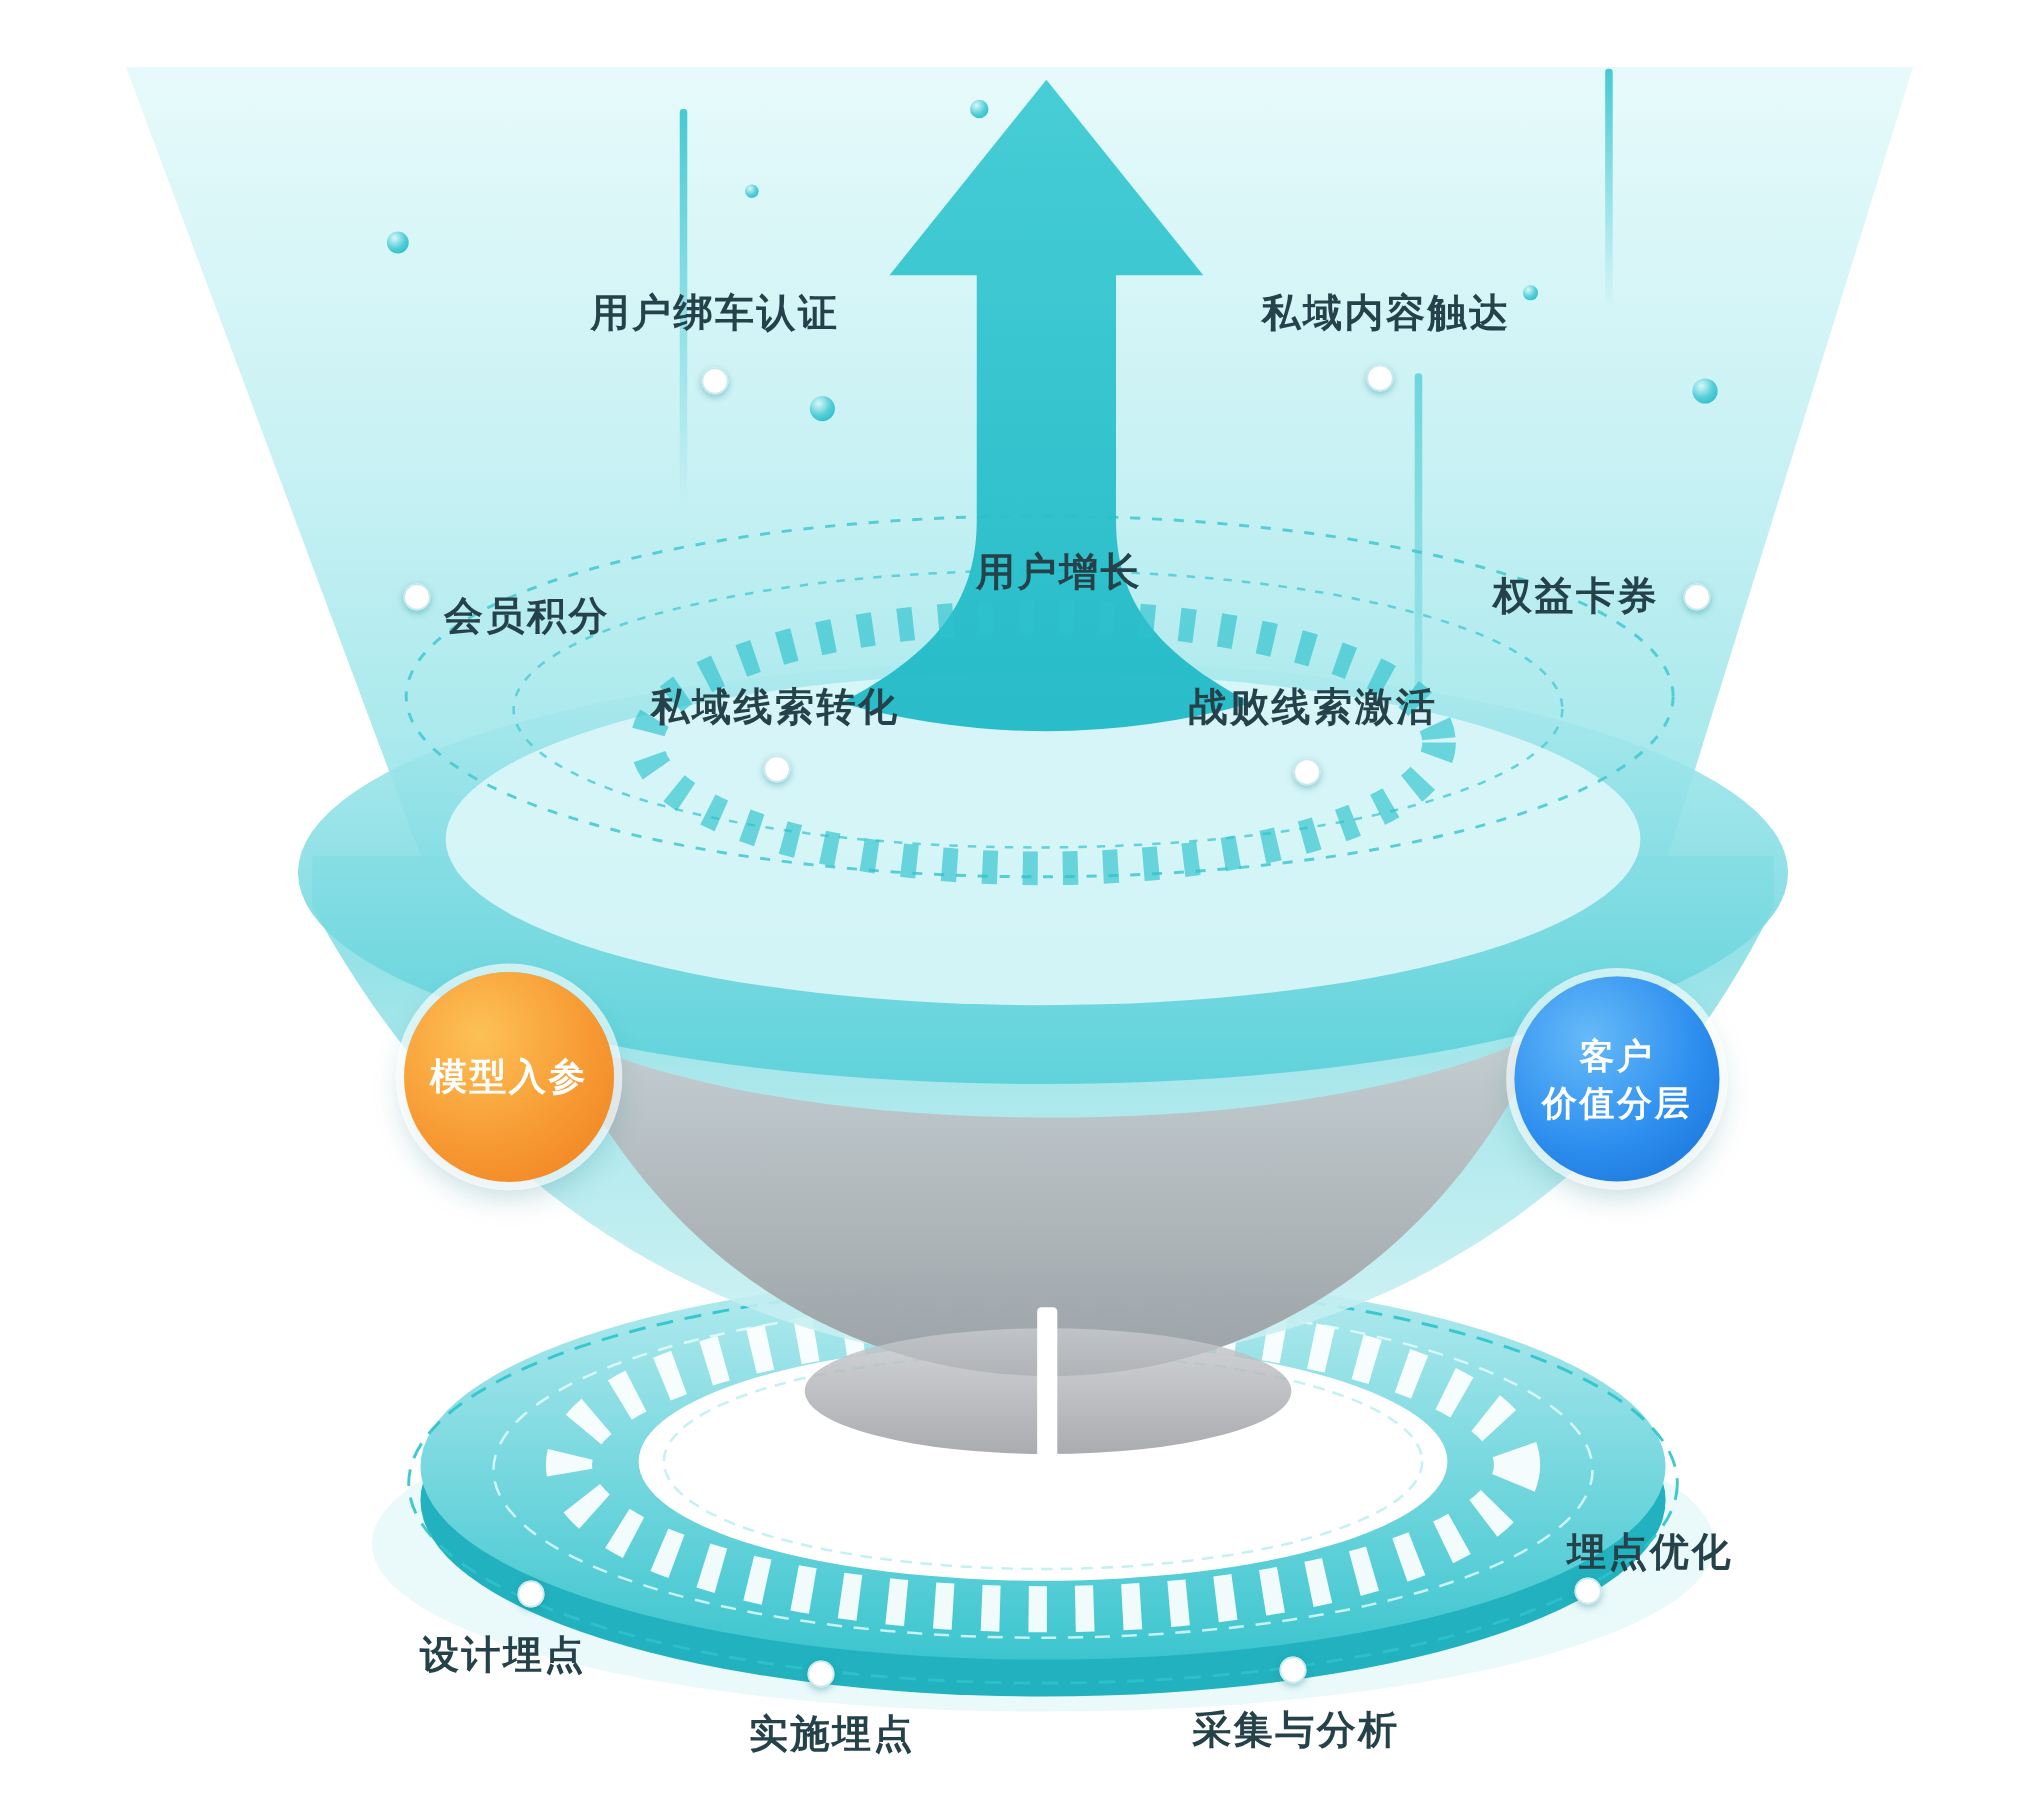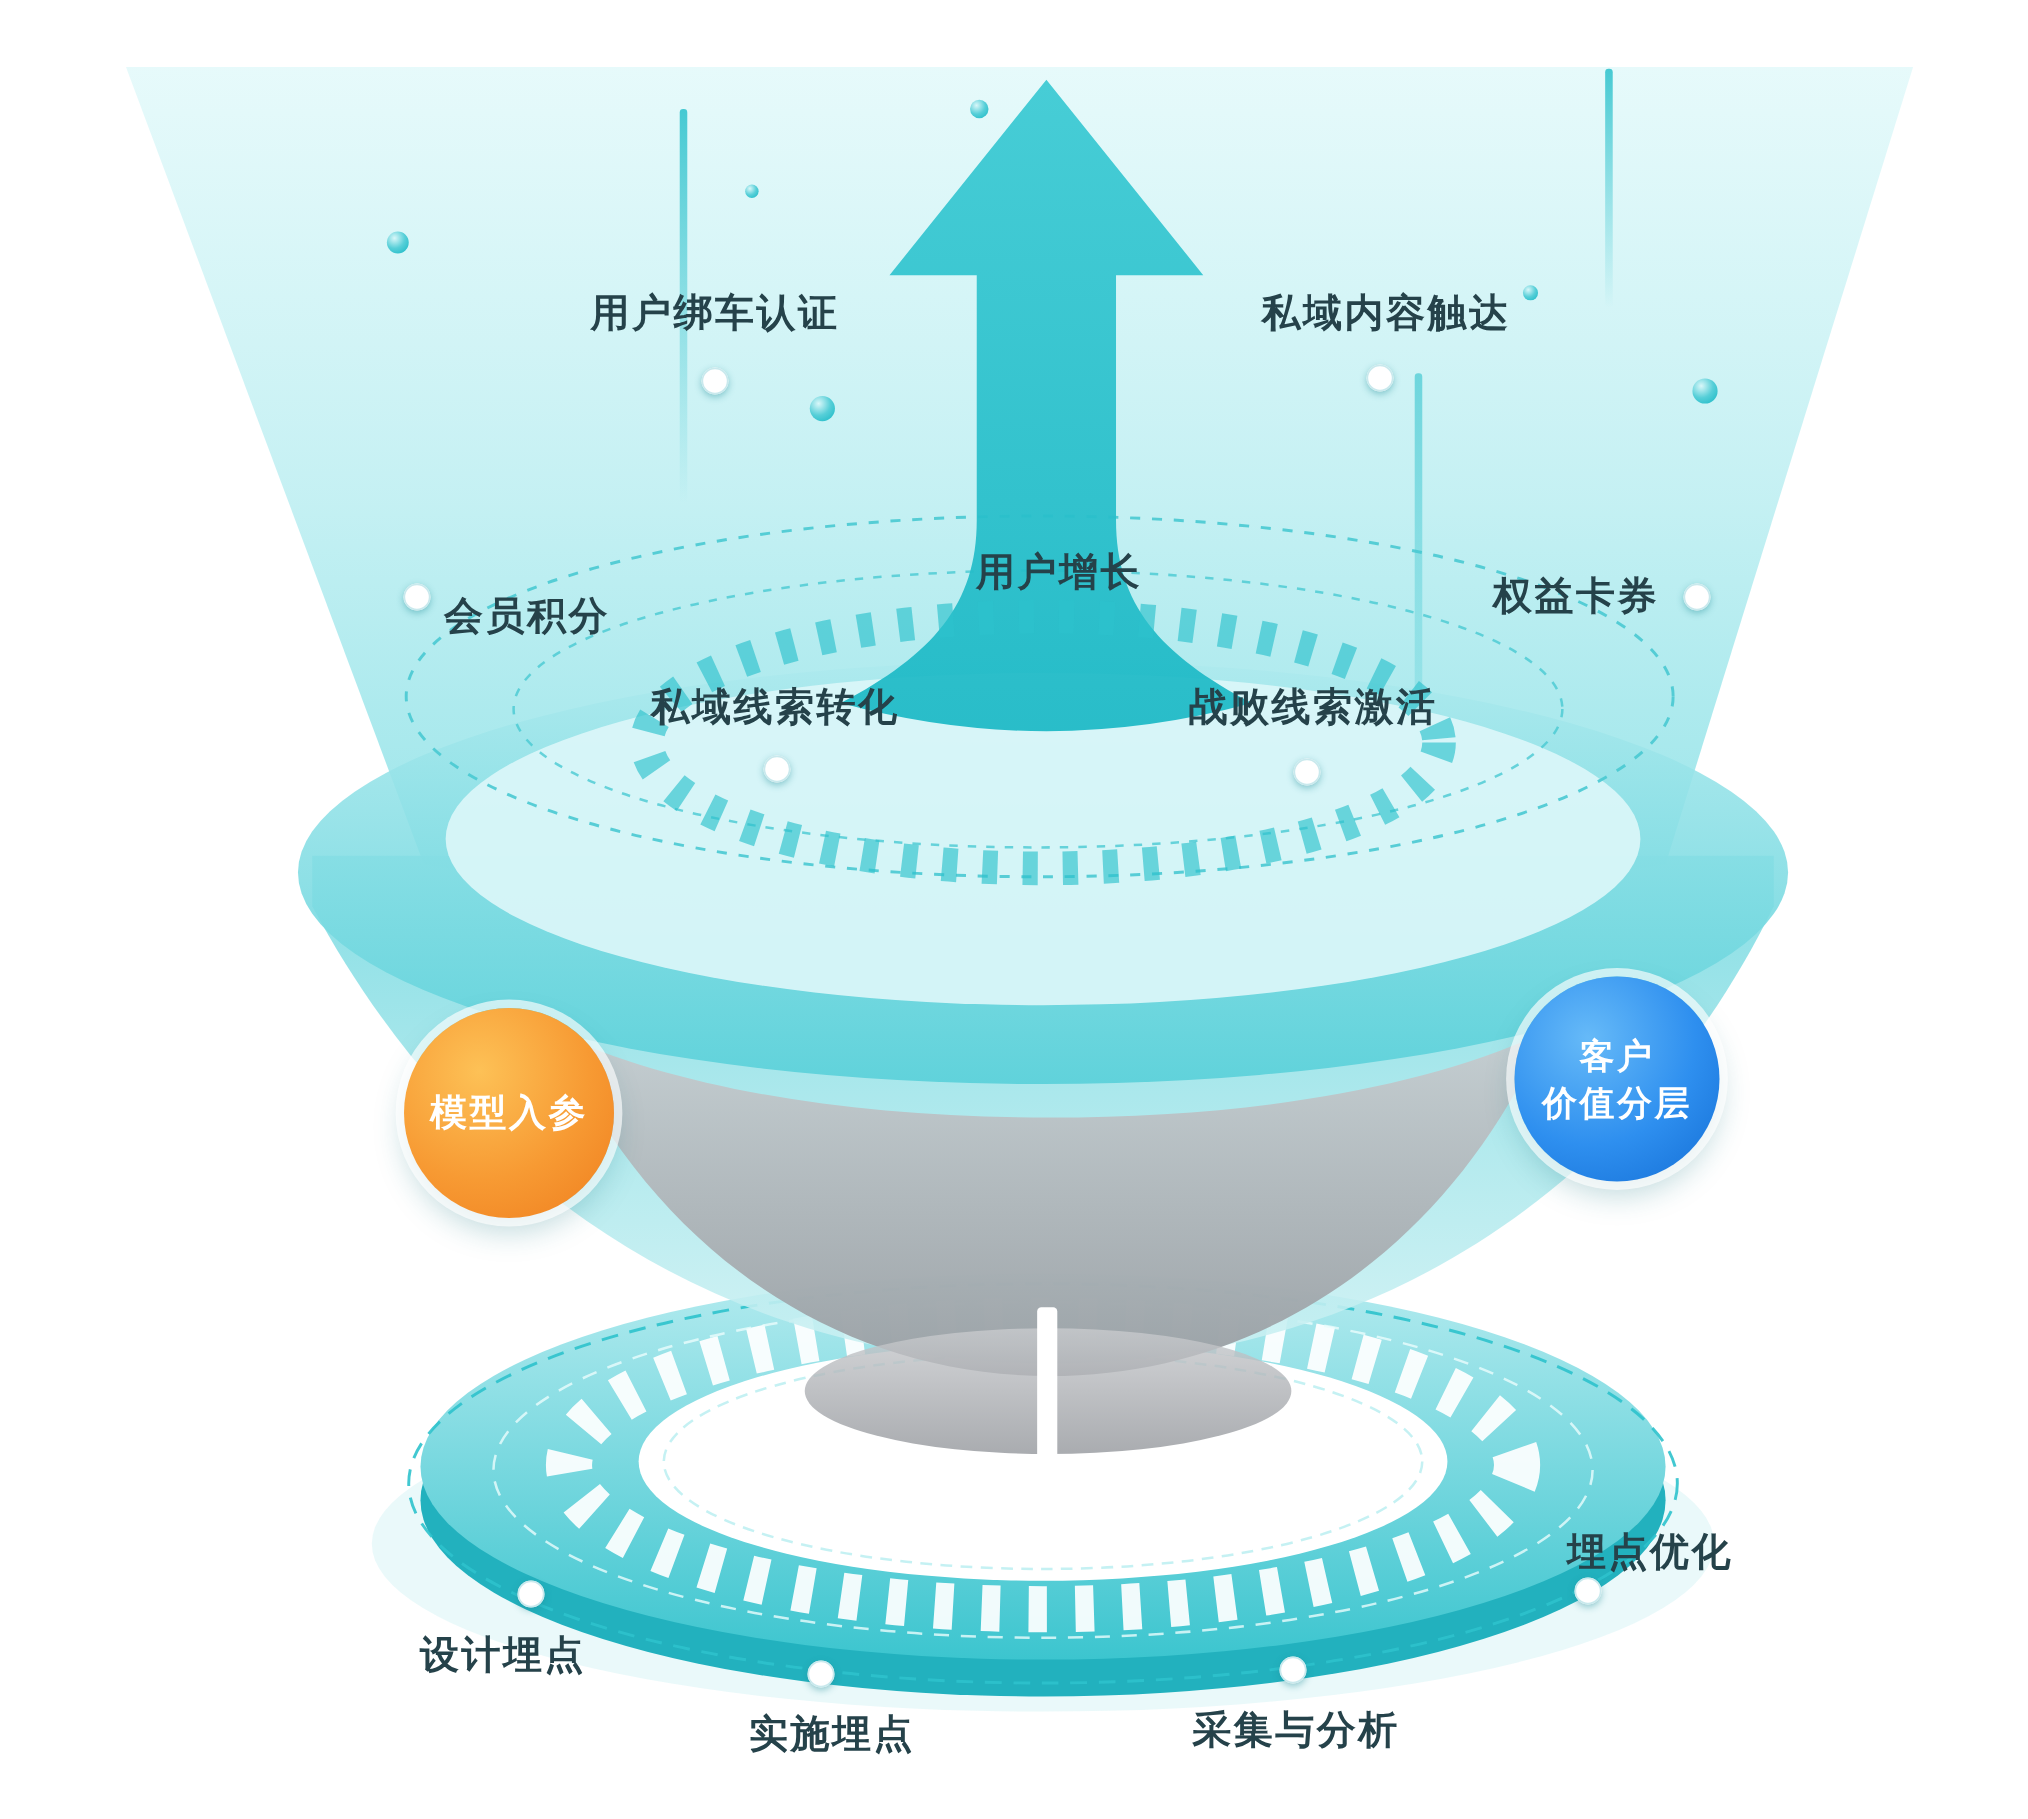--- a/index.html
+++ b/index.html
@@ -154,21 +154,21 @@
 
   <div class="label" style="left:715px;  top:313px;">用户绑车认证</div>
   <div class="label" style="left:1386px; top:313px;">私域内容触达</div>
   <div class="label" style="left:527px;  top:616px;">会员积分</div>
   <div class="label" style="left:1576px; top:596px;">权益卡券</div>
   <div class="label" style="left:775px;  top:707px;">私域线索转化</div>
   <div class="label" style="left:1313px; top:707px;">战败线索激活</div>
 
   <div class="label" style="left:1059px; top:572px;">用户增长</div>
 
-  <div class="node node-orange" style="left:509px; top:1113px; width:210px; height:210px;">
+  <div class="node node-orange" style="left:509px; top:1077px; width:210px; height:210px;">
     <div class="node-line" style="font-size:37px;">模型入参</div>
   </div>
   <div class="node node-blue" style="left:1617px; top:1079px; width:205px; height:205px;">
     <div class="node-line">客户</div>
     <div class="node-line">价值分层</div>
   </div>
 
   <div class="label" style="left:483px;  top:1655px;margin-left:20px;">设计埋点</div>
   <div class="label" style="left:832px;  top:1734px;">实施埋点</div>
   <div class="label" style="left:1296px; top:1730px;">采集与分析</div>

